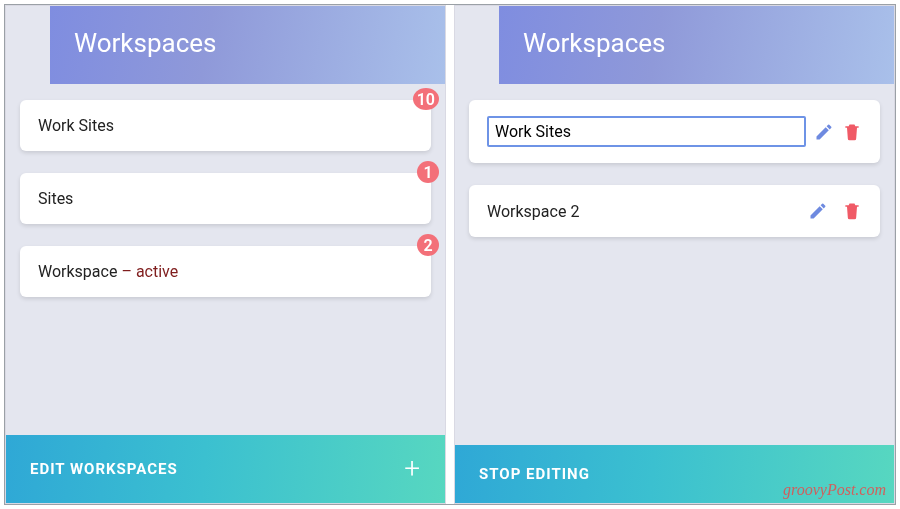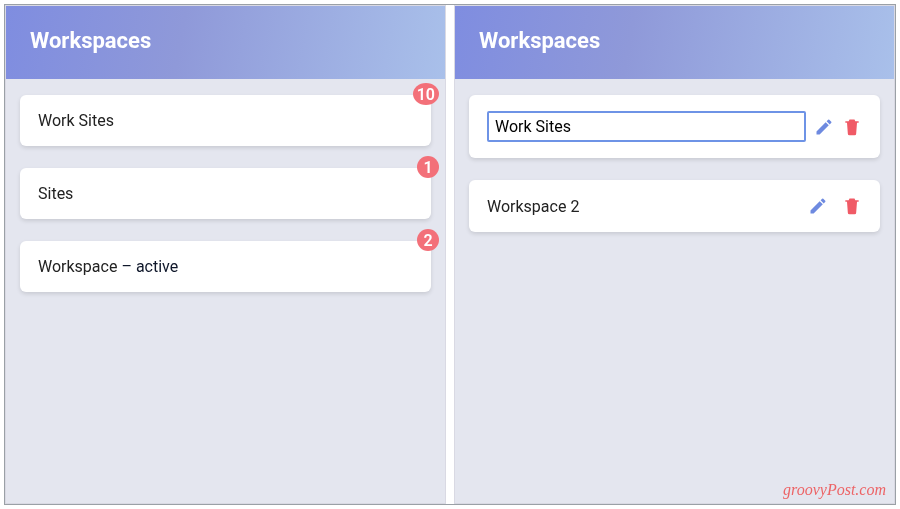--- a/index.html
+++ b/index.html
@@ -23,23 +23,24 @@
     flex: 1;
     display: flex;
     flex-direction: column;
     background: #e4e6ef;
     position: relative;
     border: 1px solid #d9d9e3;
   }
   .panel-header {
     background: linear-gradient(100deg, #7f8de0 0%, #8f99d9 40%, #a9c0ea 100%);
     color: #fff;
-    font-weight: 700;
-    font-size: 22px;
+    font-weight: 400;
+    font-size: 26px;
     padding: 22px 24px 26px 24px;
+    margin-left: 44px;
   }
   .list {
     flex: 1;
     padding: 16px 14px 10px 14px;
     display: flex;
     flex-direction: column;
     gap: 22px;
   }
   .card {
     background: #fff;
@@ -47,21 +48,21 @@
     box-shadow: 0 2px 4px rgba(0,0,0,0.12);
     padding: 16px 18px;
     display: flex;
     align-items: center;
     position: relative;
     font-size: 16px;
     color: #222;
   }
   .card .title { white-space: nowrap; }
   .card .active-suffix {
-    color: #0f172a;
+    color: #7f1d1d;
     margin-left: 4px;
   }
   .badge {
     position: absolute;
     top: -12px;
     right: -8px;
     background: #f37079;
     color: #fff;
     border-radius: 50%;
     min-width: 22px;
@@ -150,20 +151,24 @@
       </div>
 
       <div class="card">
         <span class="title">Workspace</span>
         <span class="active-suffix">– active</span>
         <span class="badge">2</span>
       </div>
 
     </div>
 
+    <div class="footer-bar">
+      <span>EDIT WORKSPACES</span>
+      <span class="plus">+</span>
+    </div>
   </div>
 
   <div class="panel">
     <div class="panel-header">Workspaces</div>
 
     <div class="list">
 
       <div class="card edit-card">
         <input class="name-input" value="Work Sites" style="">
         <span class="icon-btn">
@@ -189,17 +194,20 @@
           <span class="icon-btn">
             <svg viewBox="0 0 24 24" fill="#f05a66">
                 <path d="M6 7h12l-1 13a2 2 0 0 1-2 2H9a2 2 0 0 1-2-2L6 7zm3-4h6l1 2h4v2H4V5h4l1-2z"></path>
               </svg>
           </span>
         </div>
       </div>
 
     </div>
 
+    <div class="footer-bar">
+      <span>STOP EDITING</span>
+    </div>
   </div>
 
 </div>
 
 <div class="watermark">groovyPost.com</div>
 
 </body></html>

